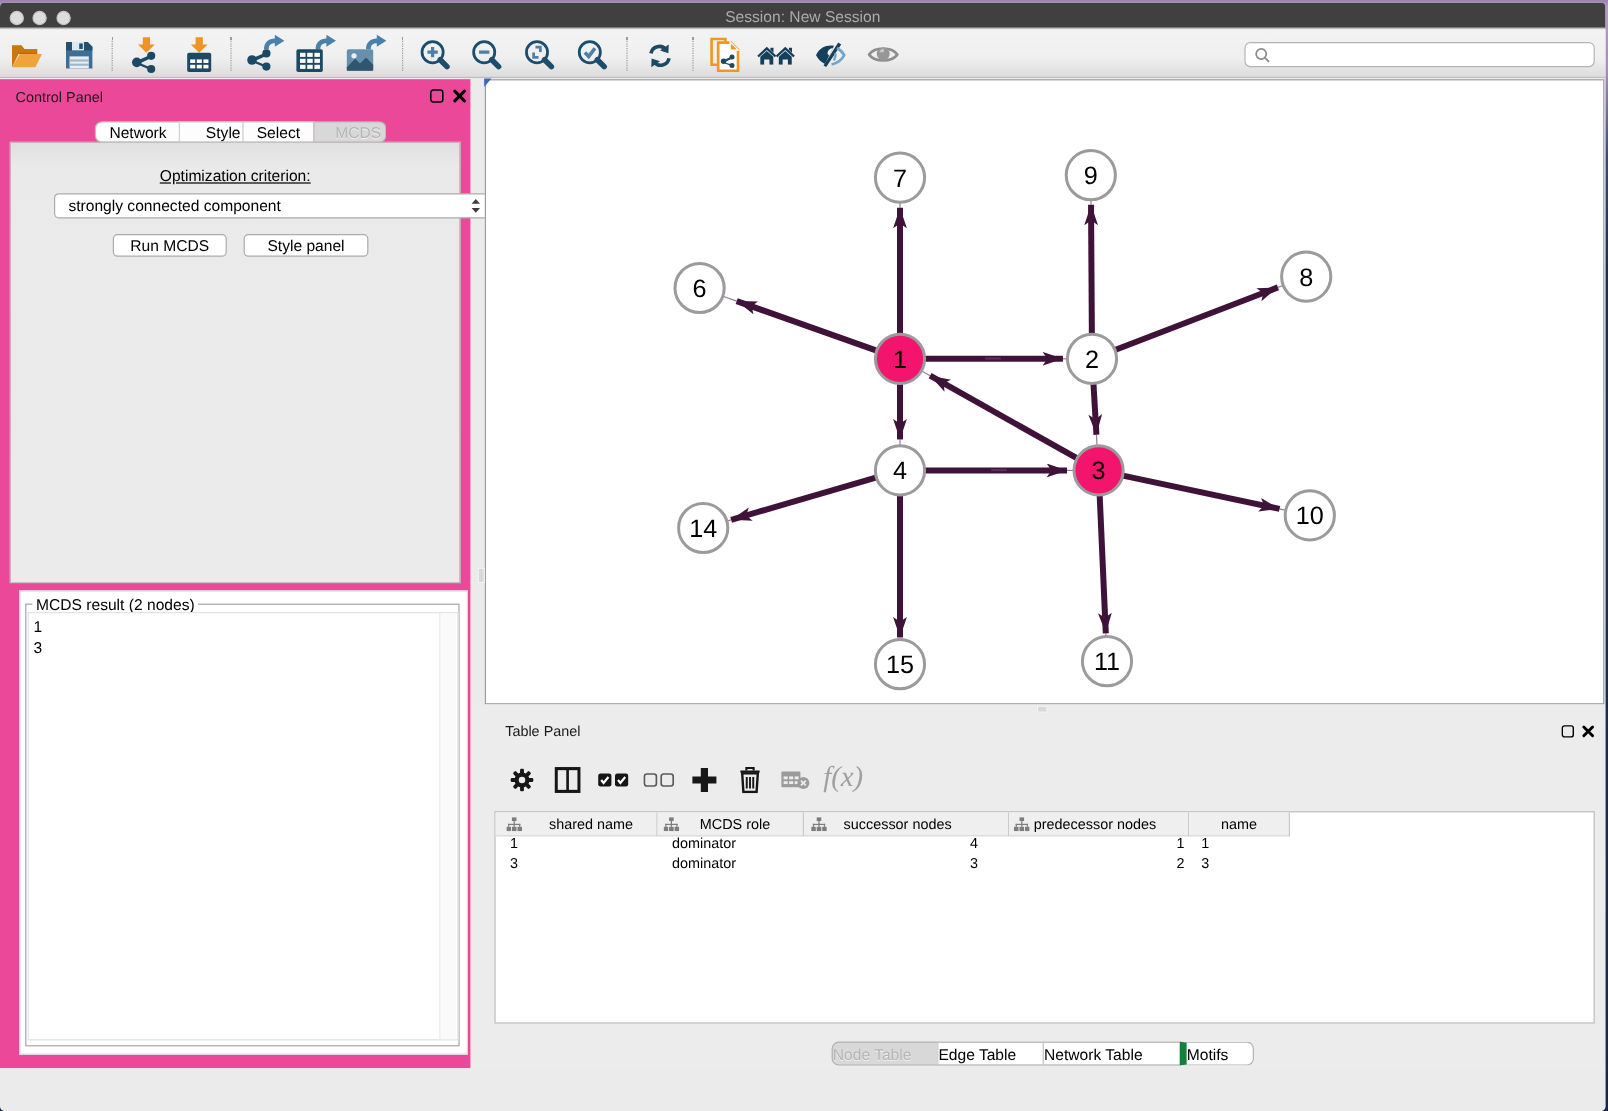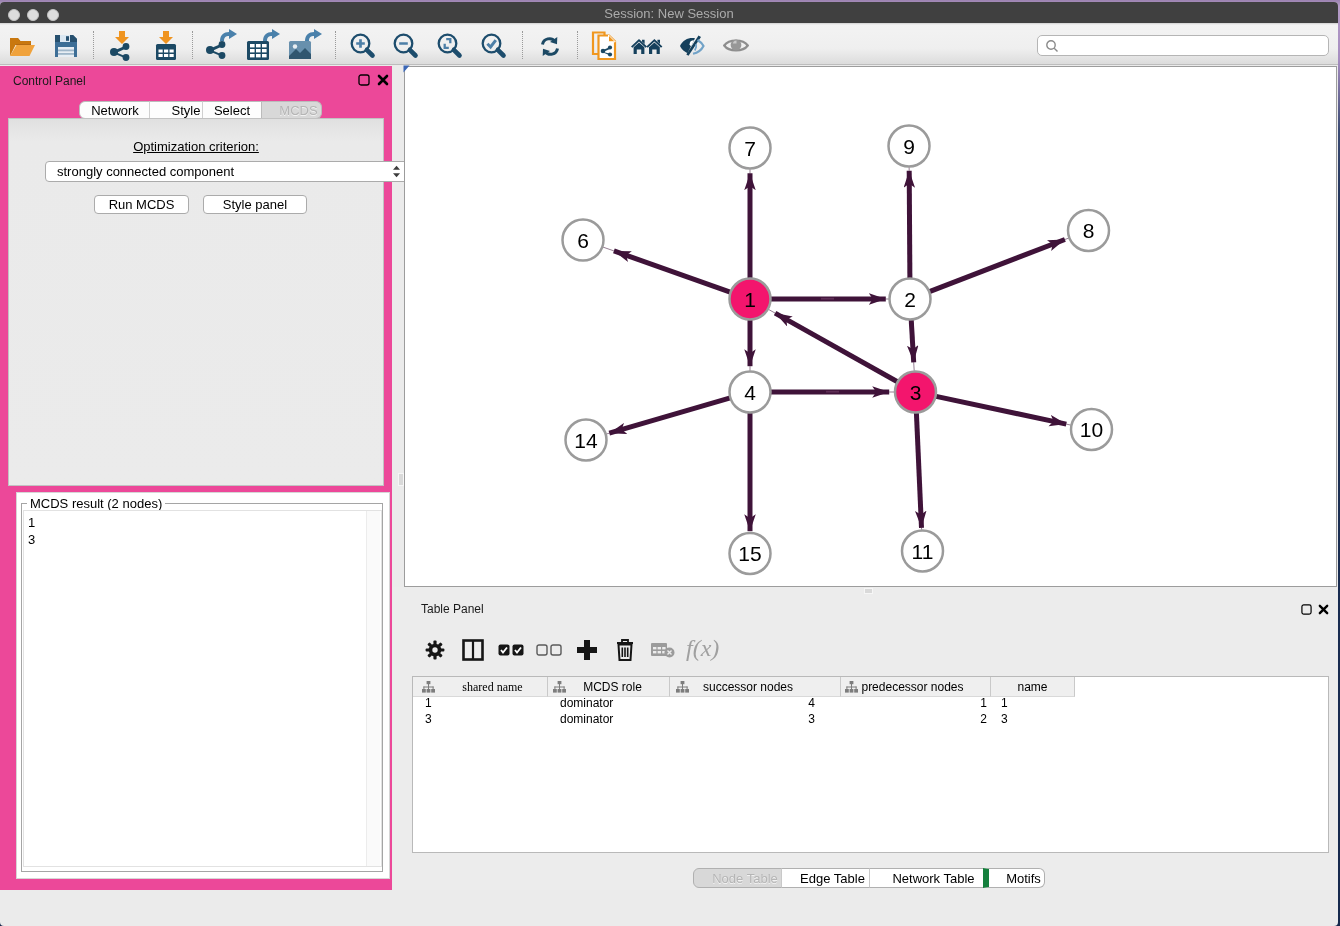--- a/index.html
+++ b/index.html
@@ -60,21 +60,21 @@
   
   #tp { position:absolute; left:393px; top:585px; width:944px; height:303px; background:#ececec; }
   #tp-title { position:absolute; left:28px; top:15px; font-size:12px; color:#1a1a1a; }
   #tbl { position:absolute; left:19px; top:89px; width:917px; height:177px; background:#fff;
          border:1px solid #b9b9b9; }
   .th { position:absolute; top:0; height:20px; background:#efefef; border-right:1px solid #c9c9c9; border-bottom:1px solid #d9d9d9;
         font-size:12px; color:#000; text-align:center; line-height:20px; }
   .td { position:absolute; font-size:12px; color:#000; }
   
   .btab { position:absolute; top:281px; height:20px; background:#fff; border:1px solid #b0b0b0;
-          font-size:13px; color:#000; text-align:center; line-height:19px;padding-left:14px; }
+          font-size:13px; color:#000; text-align:left; line-height:19px; }
   
   #status { position:absolute; left:0; top:886px; width:1338px; height:38px;
             background:#ececec; border-top:1px solid #c9c9c9; }
   #listbtn { position:absolute; left:12px; top:9px; width:26px; height:25px; background:#f7f7f7;
              border:1px solid #9d9d9d; }
   #membtn { position:absolute; right:9px; top:10px; width:74px; height:24px; background:#f7f7f7;
             border:1px solid #9d9d9d; font-size:12px; color:#000; line-height:22px; text-align:center;
             padding-left:12px; }
 </style>
 </head>
@@ -425,21 +425,21 @@
         <rect x="2" y="9" width="3.4" height="2.4"></rect>
           <rect x="6.6" y="9" width="3.4" height="2.4"></rect>
           <rect x="11.2" y="9" width="3.4" height="2.4"></rect>
       </g>
       <circle cx="18.5" cy="10.5" r="5" fill="#9b9b9b"></circle>
       <path d="M16.5 8.5 L20.5 12.5 M20.5 8.5 L16.5 12.5" stroke="#ececec" stroke-width="1.4"></path>
     </svg>
 
     <div style="position:absolute;left:293px;top:48px;font-family:'Liberation Serif',serif;font-style:italic;font-size:24px;color:#a0a0a0;">f(x)</div>
     <div id="tbl">
-      <div class="th" style="left:0;width:135px;padding-left:25px;font-family:Liberation Serif, serif;">shared name</div>
+      <div class="th" style="left:0;width:135px;padding-left:25px;">shared name</div>
       <div class="th" style="left:135px;width:122px;padding-left:8px;">MCDS role</div>
       <div class="th" style="left:257px;width:171px;padding-right:14px;">successor nodes</div>
       <div class="th" style="left:428px;width:150px;padding-right:6px;">predecessor nodes</div>
       <div class="th" style="left:578px;width:84px;">name</div>
       <svg class="hico" width="13" height="12" style="position:absolute;left:9px;top:4px;" viewBox="0 0 13 12">
           <g fill="#7d7d7d">
             <rect x="4.6" y="0" width="3.8" height="3.2"></rect>
             <rect x="0" y="8" width="3.8" height="3.6"></rect>
             <rect x="4.6" y="8" width="3.8" height="3.6"></rect>
             <rect x="9.2" y="8" width="3.8" height="3.6"></rect>

